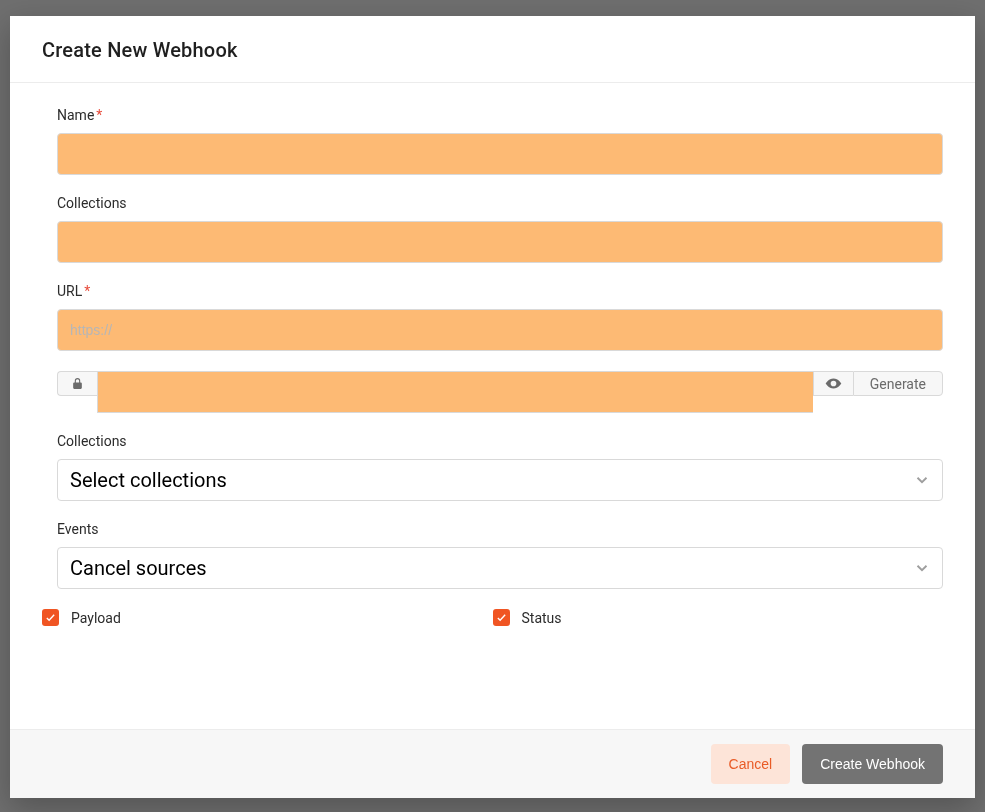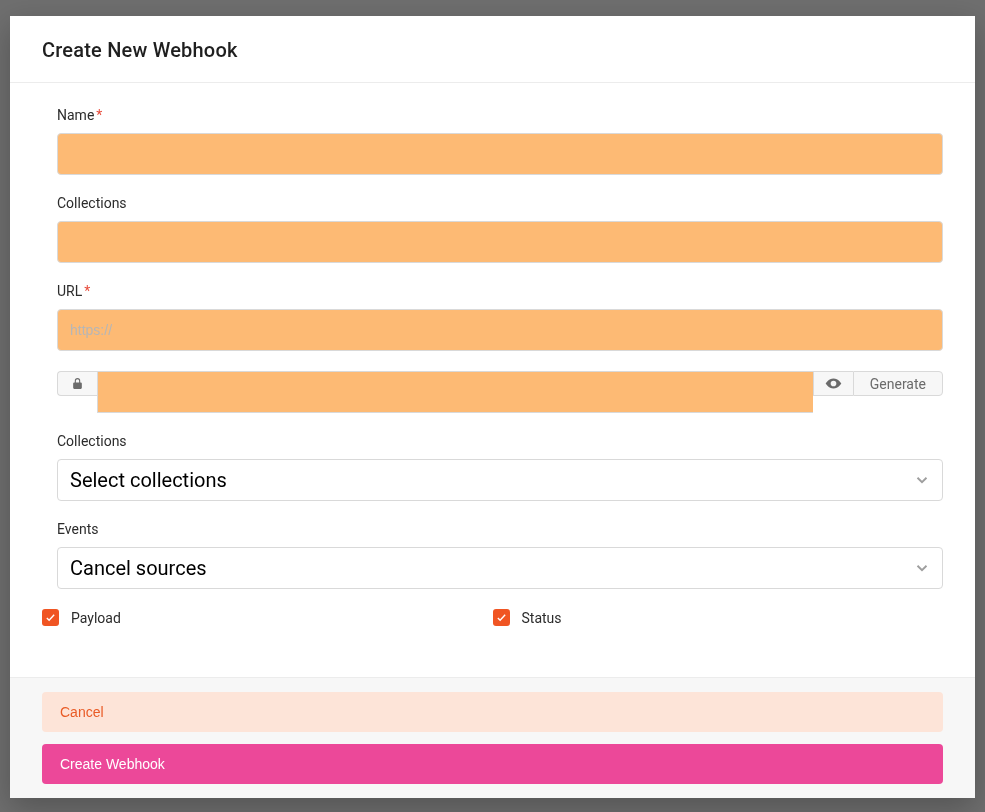--- a/index.html
+++ b/index.html
@@ -134,35 +134,34 @@
   }
   .checkbox svg { width: 11px; height: 11px; stroke: #fff; stroke-width: 3; fill: none; }
   .checkbox-label { font-size: 14px; color: #2c2c2c; }
   .modal-footer {
     background: #f7f7f7;
     border-top: 1px solid #ececec;
     padding: 14px 32px;
     display: flex;
     justify-content: flex-end;
     gap: 12px;
-    flex-direction: column;
   }
   .btn {
     height: 40px;
     padding: 0 18px;
     border-radius: 4px;
     font-size: 14px;
     font-weight: 400;
     cursor: pointer;
     border: none;
     display: flex;
     align-items: center;
   }
   .btn-cancel { background: #fde4d8; color: #e95b26; }
-  .btn-primary { background: #ec4899; color: #fff; }
+  .btn-primary { background: #737373; color: #fff; }
   svg { display: block; }
 </style>
 </head>
 <body>
 
 <div class="modal">
 
   <div class="modal-header">
     <h2 class="modal-title">Create New Webhook</h2>
   </div>

